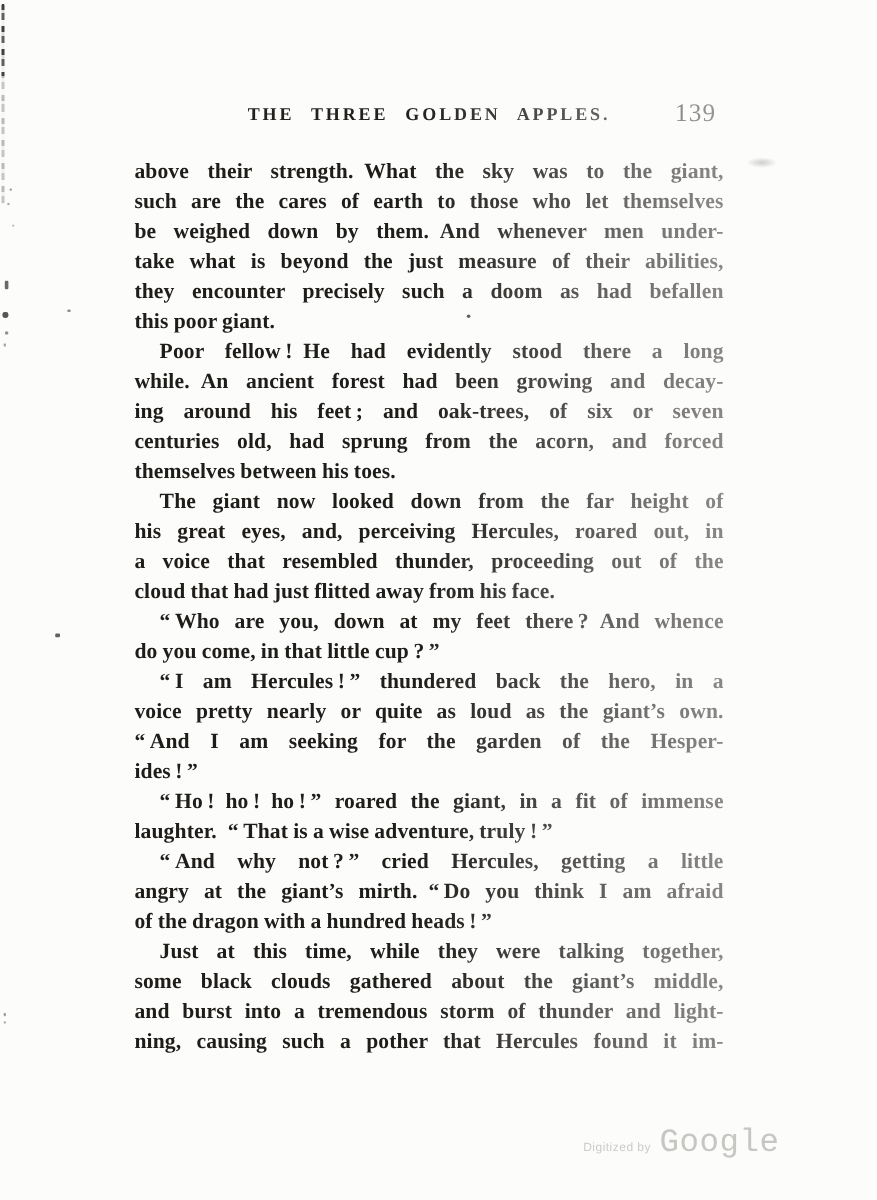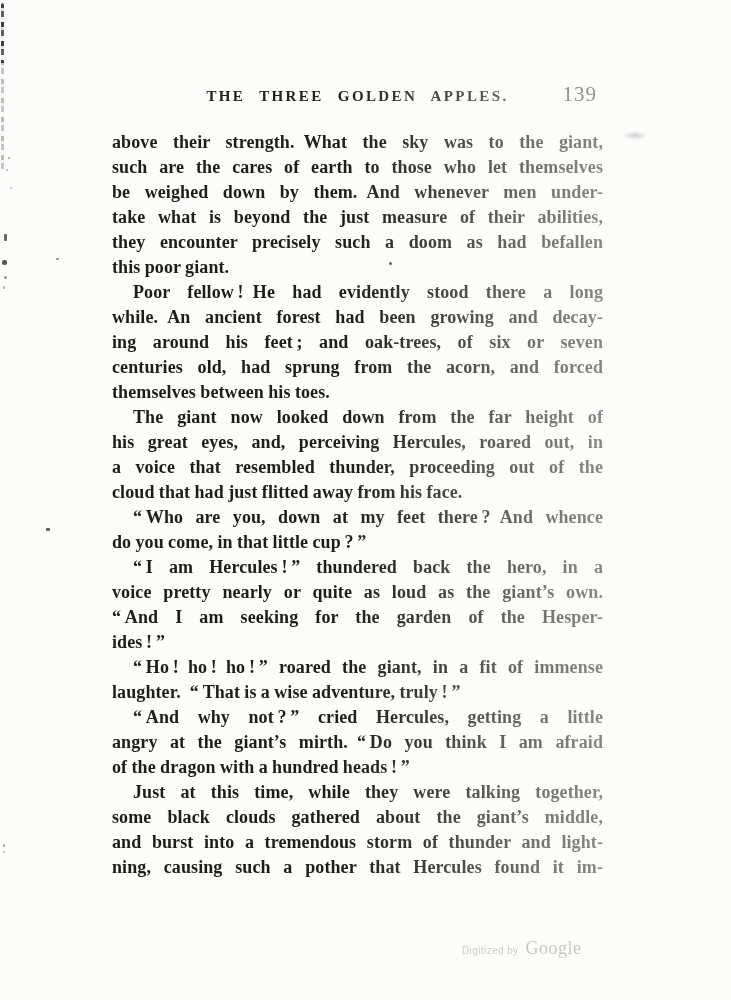--- a/index.html
+++ b/index.html
@@ -81,31 +81,31 @@
   .s11 { left: 3px;  top: 844px; width: 2px; height: 3px; opacity: .5; }
   .s12 { left: 3px;  top: 851px; width: 2px; height: 2px; opacity: .4; }
   .smudge-topright {
     left: 622px; top: 131px; width: 26px; height: 9px;
     background: radial-gradient(ellipse at center, rgba(140,140,138,0.4), rgba(140,140,138,0) 70%);
     filter: blur(0.5px);
   }
 
   
   .watermark {
-    position: absolute; left: 462px; top: 938px;
+    position: absolute; left: 486px; top: 938px;
     display: flex; align-items: baseline; gap: 7px;
     color: #c9c9c6;
   }
   .digitized {
     font-family: "Liberation Sans", sans-serif;
     font-size: 10px; letter-spacing: 0.4px; color: #cbcbc8;
   }
   .google-logo {
-    font-family: Liberation Serif, serif;
-    font-size: 18px; font-weight: 400; letter-spacing: 0.5px; color: #c6c6c3;
+    font-family: Liberation Mono, monospace;
+    font-size: 27px; font-weight: 400; letter-spacing: 0.5px; color: #c6c6c3;
   }
 </style>
 </head>
 <body>
 
 <div class="page">
 
   <div class="header">
     <span class="running-title">THE THREE GOLDEN APPLES.</span>
     <span class="page-number">139</span>

